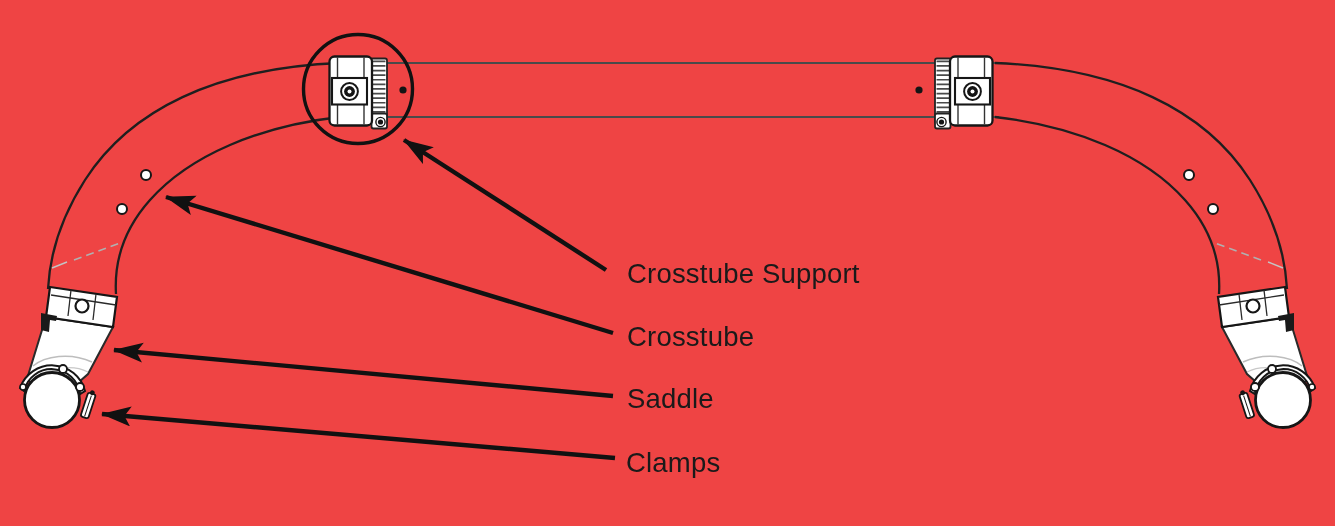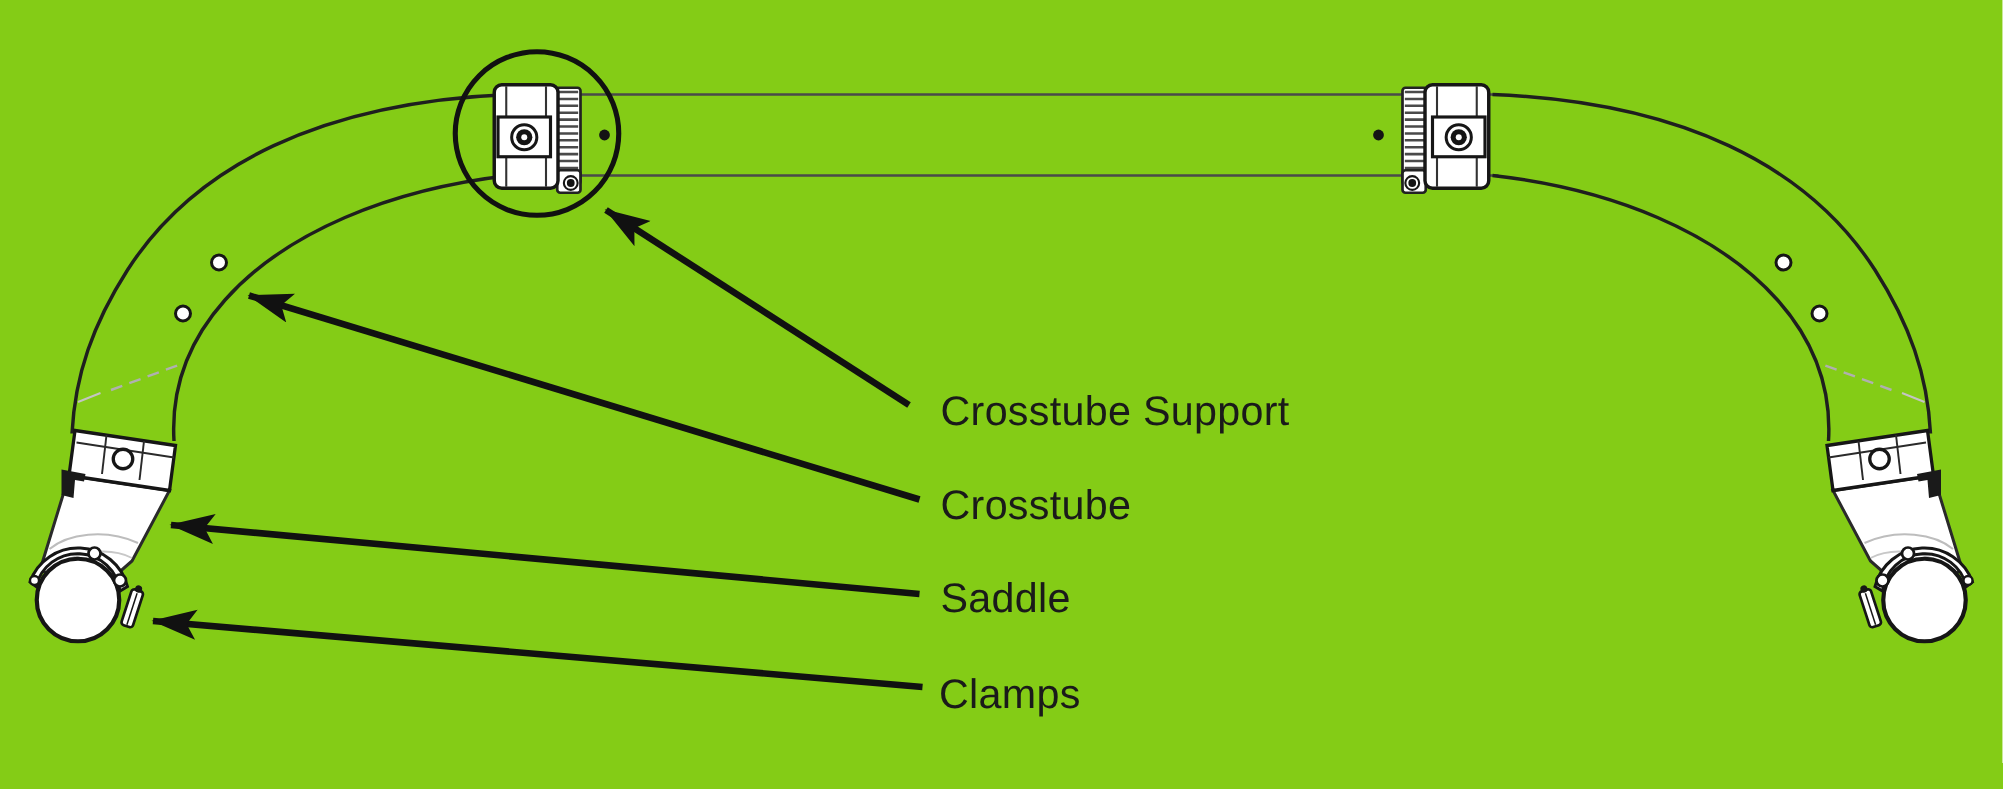--- a/index.html
+++ b/index.html
@@ -4,21 +4,21 @@
 <style>
   html, body {
     margin: 0;
     padding: 0;
     background: #ffffff;
   }
   .stage {
     position: relative;
     width: 1335px;
     height: 526px;
-    background: #84cc16;
+    background: #ef4444;
     overflow: hidden;
   }
   svg { display: block; }
   .callout-text {
     font-family: "Liberation Sans", "DejaVu Sans", sans-serif;
     font-size: 27.5px;
     fill: #1a1a1a;
     letter-spacing: 0.2px;
   }
 </style>

